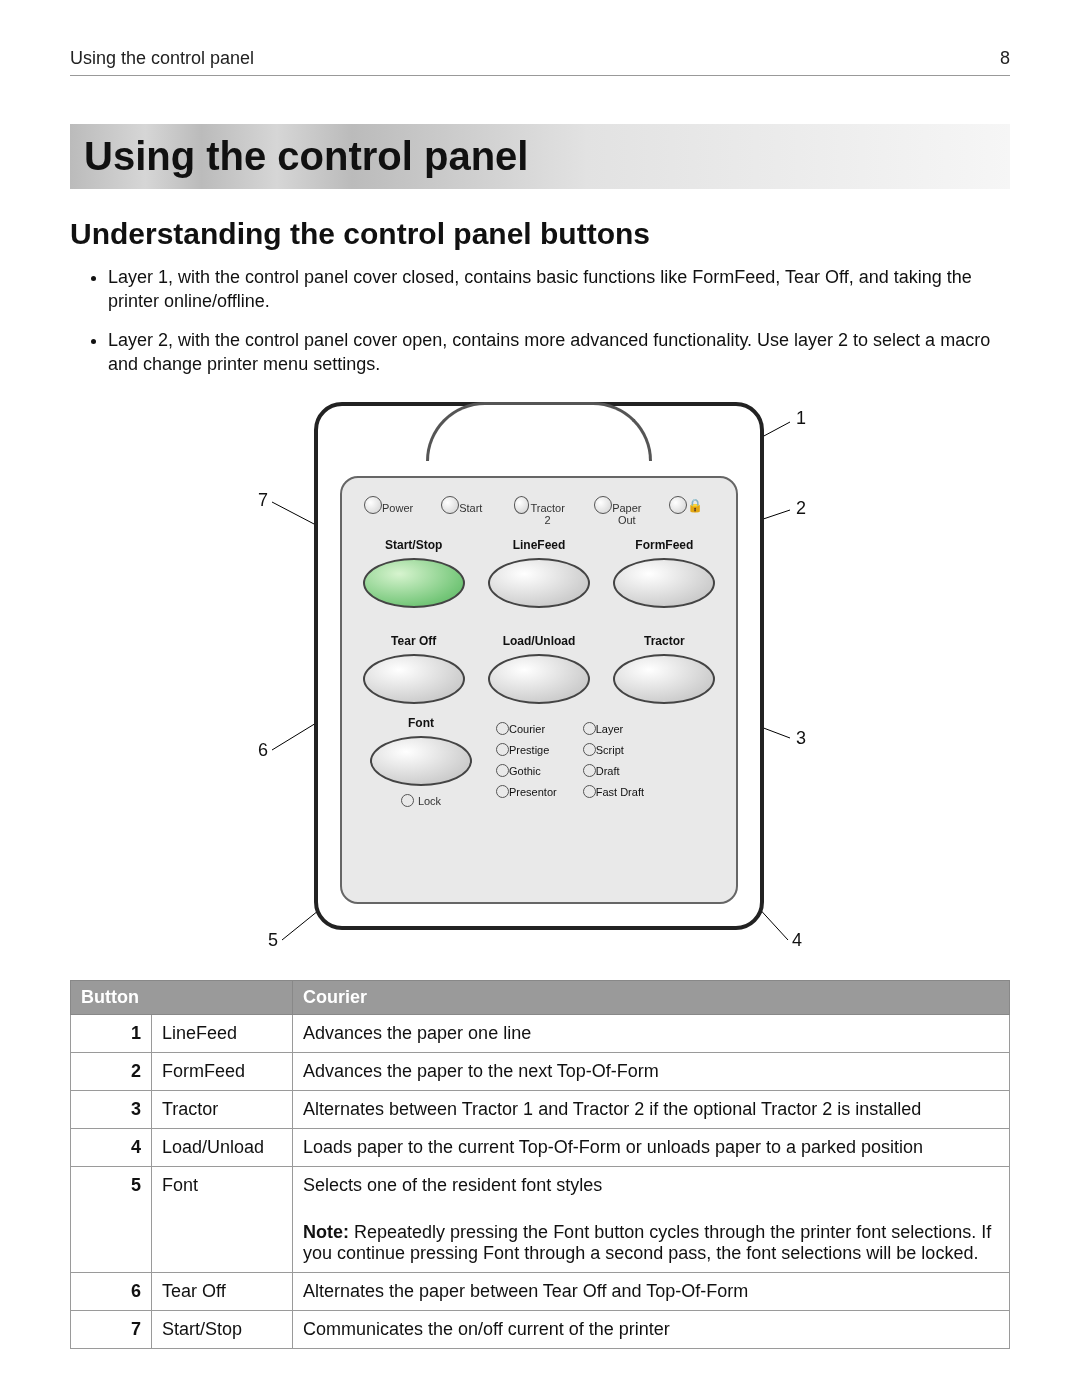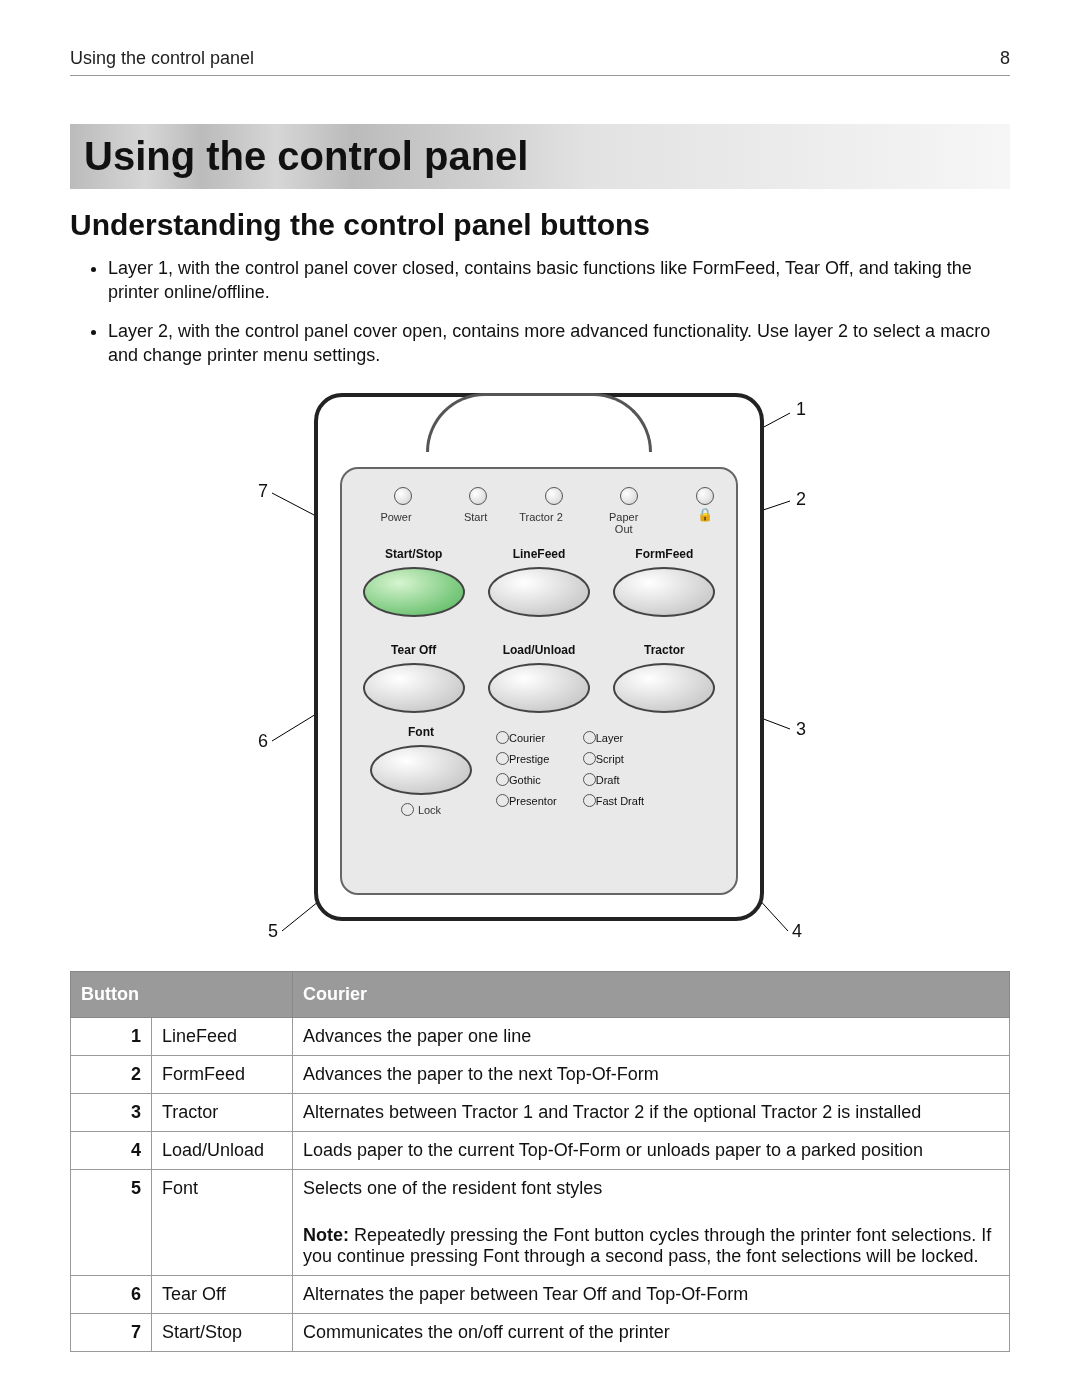--- a/index.html
+++ b/index.html
@@ -1,57 +1,57 @@
 <!DOCTYPE html>
 <html><head>
 <meta charset="utf-8">
 <style>
   html,body{margin:0;padding:0;background:#fff;font-family:"Segoe UI",Arial,sans-serif;color:#111}
   .page{width:1080px;margin:0 auto;padding:48px 70px 60px 70px;box-sizing:border-box}
   .run-head{display:flex;justify-content:space-between;font-size:18px;color:#222;border-bottom:1px solid #999;padding-bottom:6px;margin-bottom:48px}
   h1.title{font-size:40px;font-weight:700;margin:0;padding:10px 14px;
     background:linear-gradient(to right,#bbb 0%,#d6d6d6 8%,#bbb 14%,#d6d6d6 22%,#bbb 30%,#e2e2e2 55%,#f6f6f6 100%)}
-  h2.sub{font-size:30px;font-weight:700;margin:19px 0 10px 0}
+  h2.sub{font-size:30px;font-weight:700;margin:28px 0 10px 0}
   .body-text{font-size:18px;margin:10px 0}
   ul.b{list-style:disc;margin:4px 0 10px 0;padding-left:38px}
   ul.b li{font-size:18px;margin:14px 0;line-height:1.35}
   
   .diagram-wrap{position:relative;width:680px;height:560px;margin:10px auto 30px auto}
   .callout{position:absolute;font-size:18px;color:#111}
   svg.leaders{position:absolute;inset:0;width:100%;height:100%}
   .panel-outer{position:absolute;left:114px;top:12px;width:442px;height:520px;
     border:4px solid #222;border-radius:28px;background:#fff}
   .arc{position:absolute;left:50%;top:-4px;transform:translateX(-50%);
     width:220px;height:56px;border:3px solid #555;border-bottom:none;
     border-radius:110px 110px 0 0;background:#fff}
   .panel-inner{position:absolute;left:22px;right:22px;top:70px;bottom:22px;
     border:2px solid #666;border-radius:18px;background:#e9e9e9}
   .leds{display:flex;gap:28px;justify-content:flex-start;padding:18px 22px 4px 22px}
-  .led{display:flex;flex-direction:column;align-items:flex-end;font-size:11px;color:#333;width:54px}
+  .led{display:flex;flex-direction:row;align-items:flex-start;font-size:11px;color:#333;width:54px}
   .led .dot{width:16px;height:16px;border:1.5px solid #555;border-radius:50%;
     background:radial-gradient(circle at 35% 35%,#fff,#cfcfcf)}
   .led .label{margin-top:6px;text-align:center;line-height:1.1}
   .lock-ico{font-size:13px;margin-top:2px}
   .row{display:flex;gap:22px;justify-content:space-around;padding:8px 20px 0 20px}
   .btn-col{display:flex;flex-direction:column;align-items:center;width:112px}
   .btn-col .lab{font-size:12px;font-weight:700;margin-bottom:6px}
   .oval{width:98px;height:46px;border:2px solid #444;border-radius:50%;
     background:radial-gradient(ellipse at 35% 30%,#fff,#cfcfcf 70%,#bdbdbd)}
   .oval.green{background:radial-gradient(ellipse at 35% 30%,#d7f4cf,#76c77a 70%,#57b061)}
   .font-block{display:flex;gap:16px;padding:12px 20px 8px 20px}
   .font-left{display:flex;flex-direction:column;align-items:center;width:118px}
   .font-left .lab{font-size:12px;font-weight:700;margin-bottom:6px}
   .tiny-row{display:flex;align-items:center;gap:4px;font-size:11px;color:#333;margin-top:8px}
   .tiny-row .d{width:11px;height:11px;border:1.4px solid #555;border-radius:50%}
   .font-grid{display:grid;grid-template-columns:auto auto;column-gap:26px;row-gap:8px;font-size:11px;align-content:start;padding-top:6px}
   .fg{display:flex;align-items:center;}
   .fg .d{width:11px;height:11px;border:1.4px solid #555;border-radius:50%}
   
   table.ctrl{width:100%;border-collapse:collapse;font-size:18px}
-  table.ctrl th{background:#9a9a9a;color:#fff;text-align:left;font-weight:700;padding:12px 10px;border:1px solid #888}
+  table.ctrl th{background:#9a9a9a;color:#fff;text-align:left;font-weight:700;padding:6px 10px;border:1px solid #888}
   table.ctrl td{border:1px solid #9a9a9a;padding:8px 10px;vertical-align:top}
   table.ctrl td.num{text-align:right;font-weight:700;width:60px}
   table.ctrl td.name{width:120px}
   .fn-note{margin-top:26px}
 </style>
 </head>
 <body>
 <div class="page">
 
 <div class="run-head">

